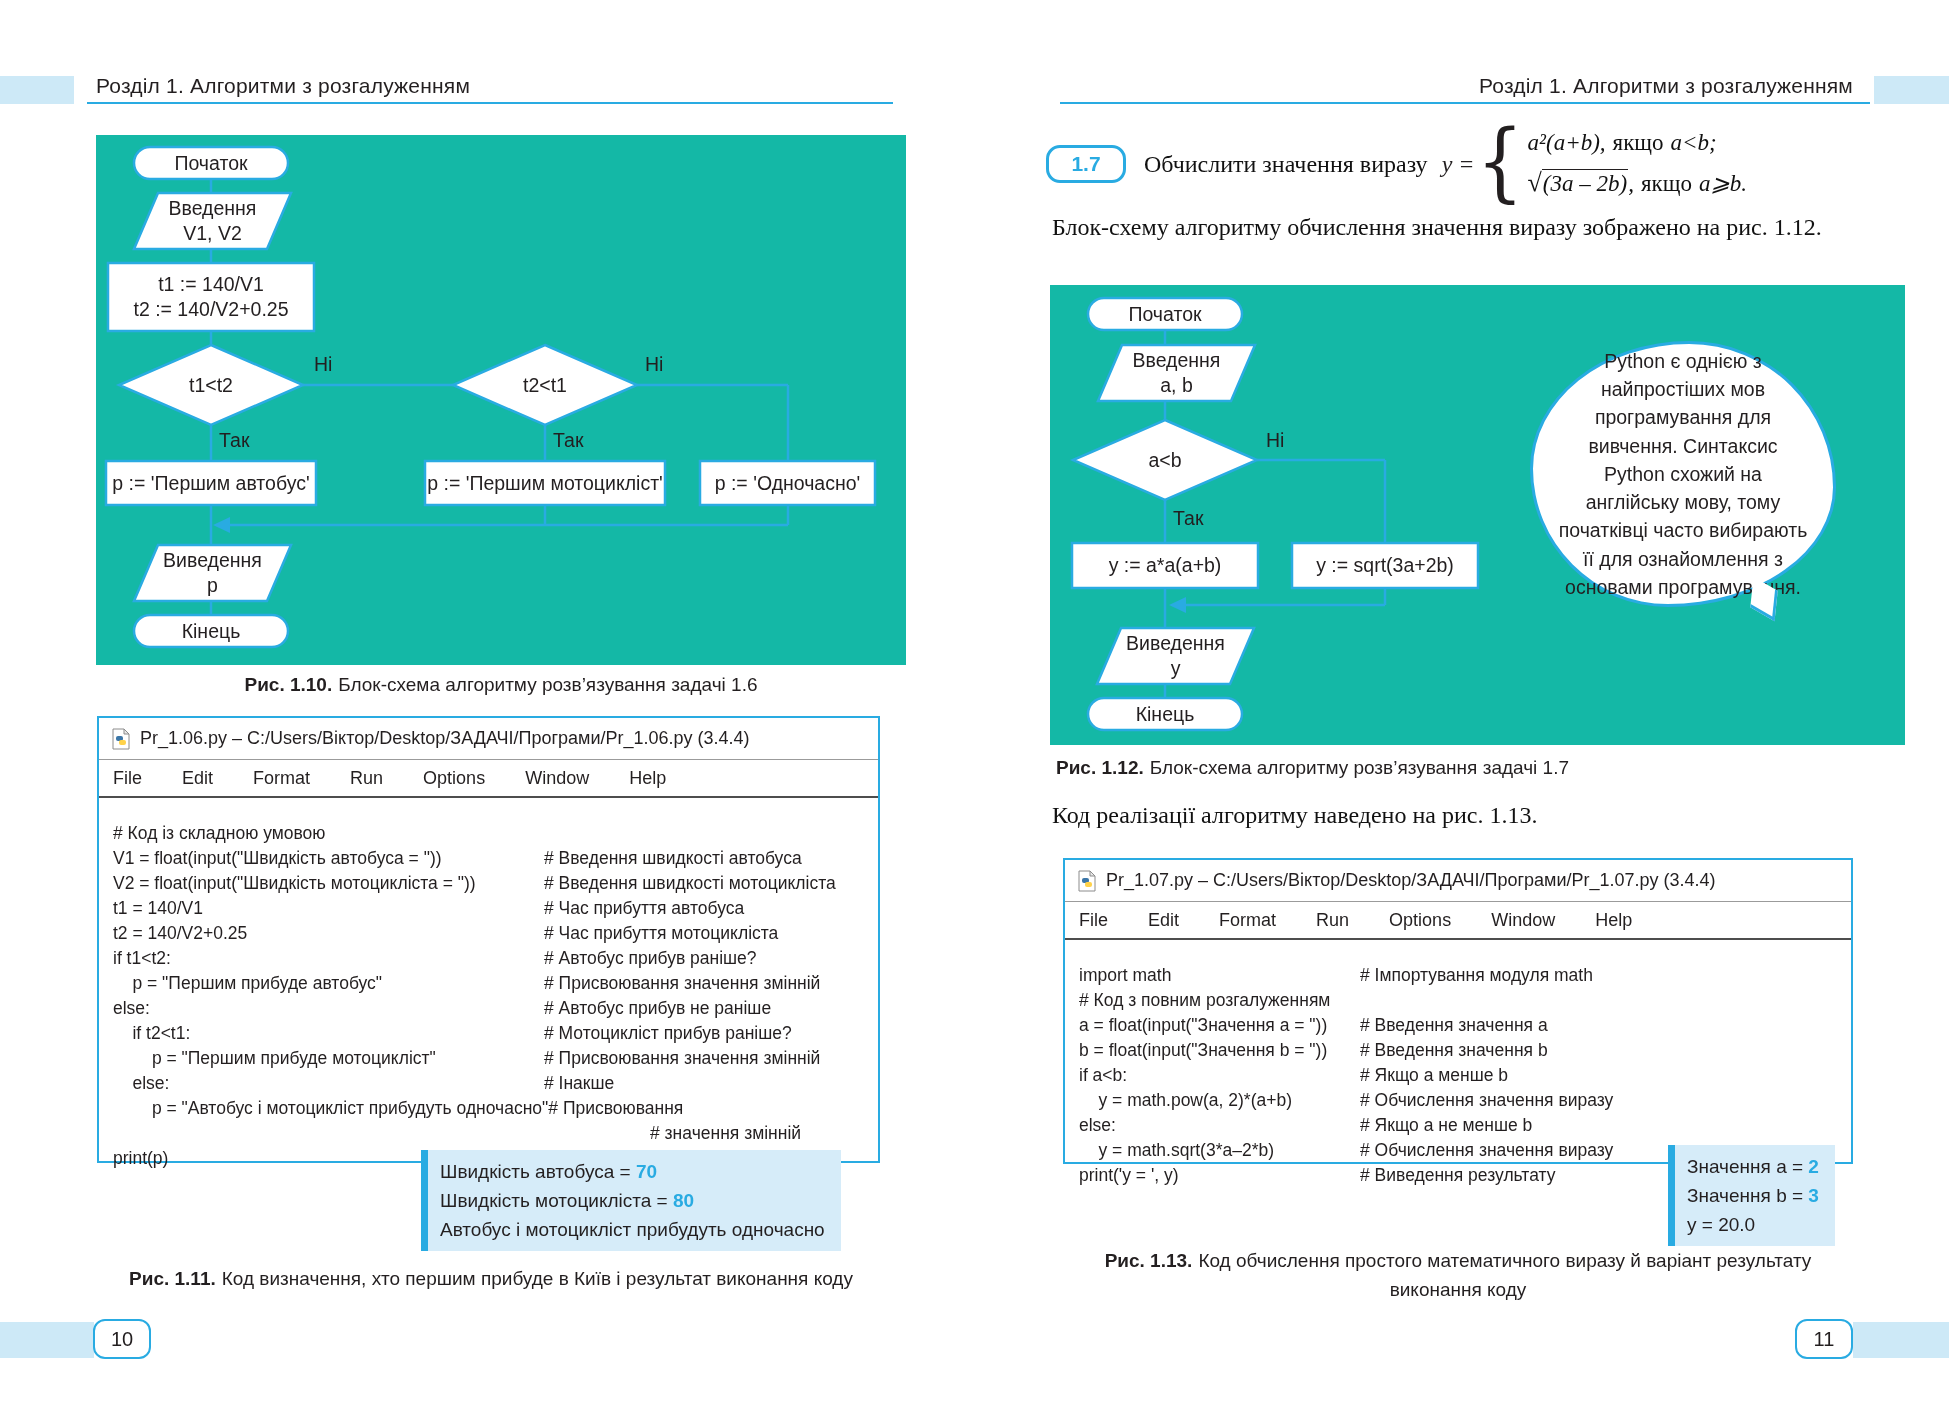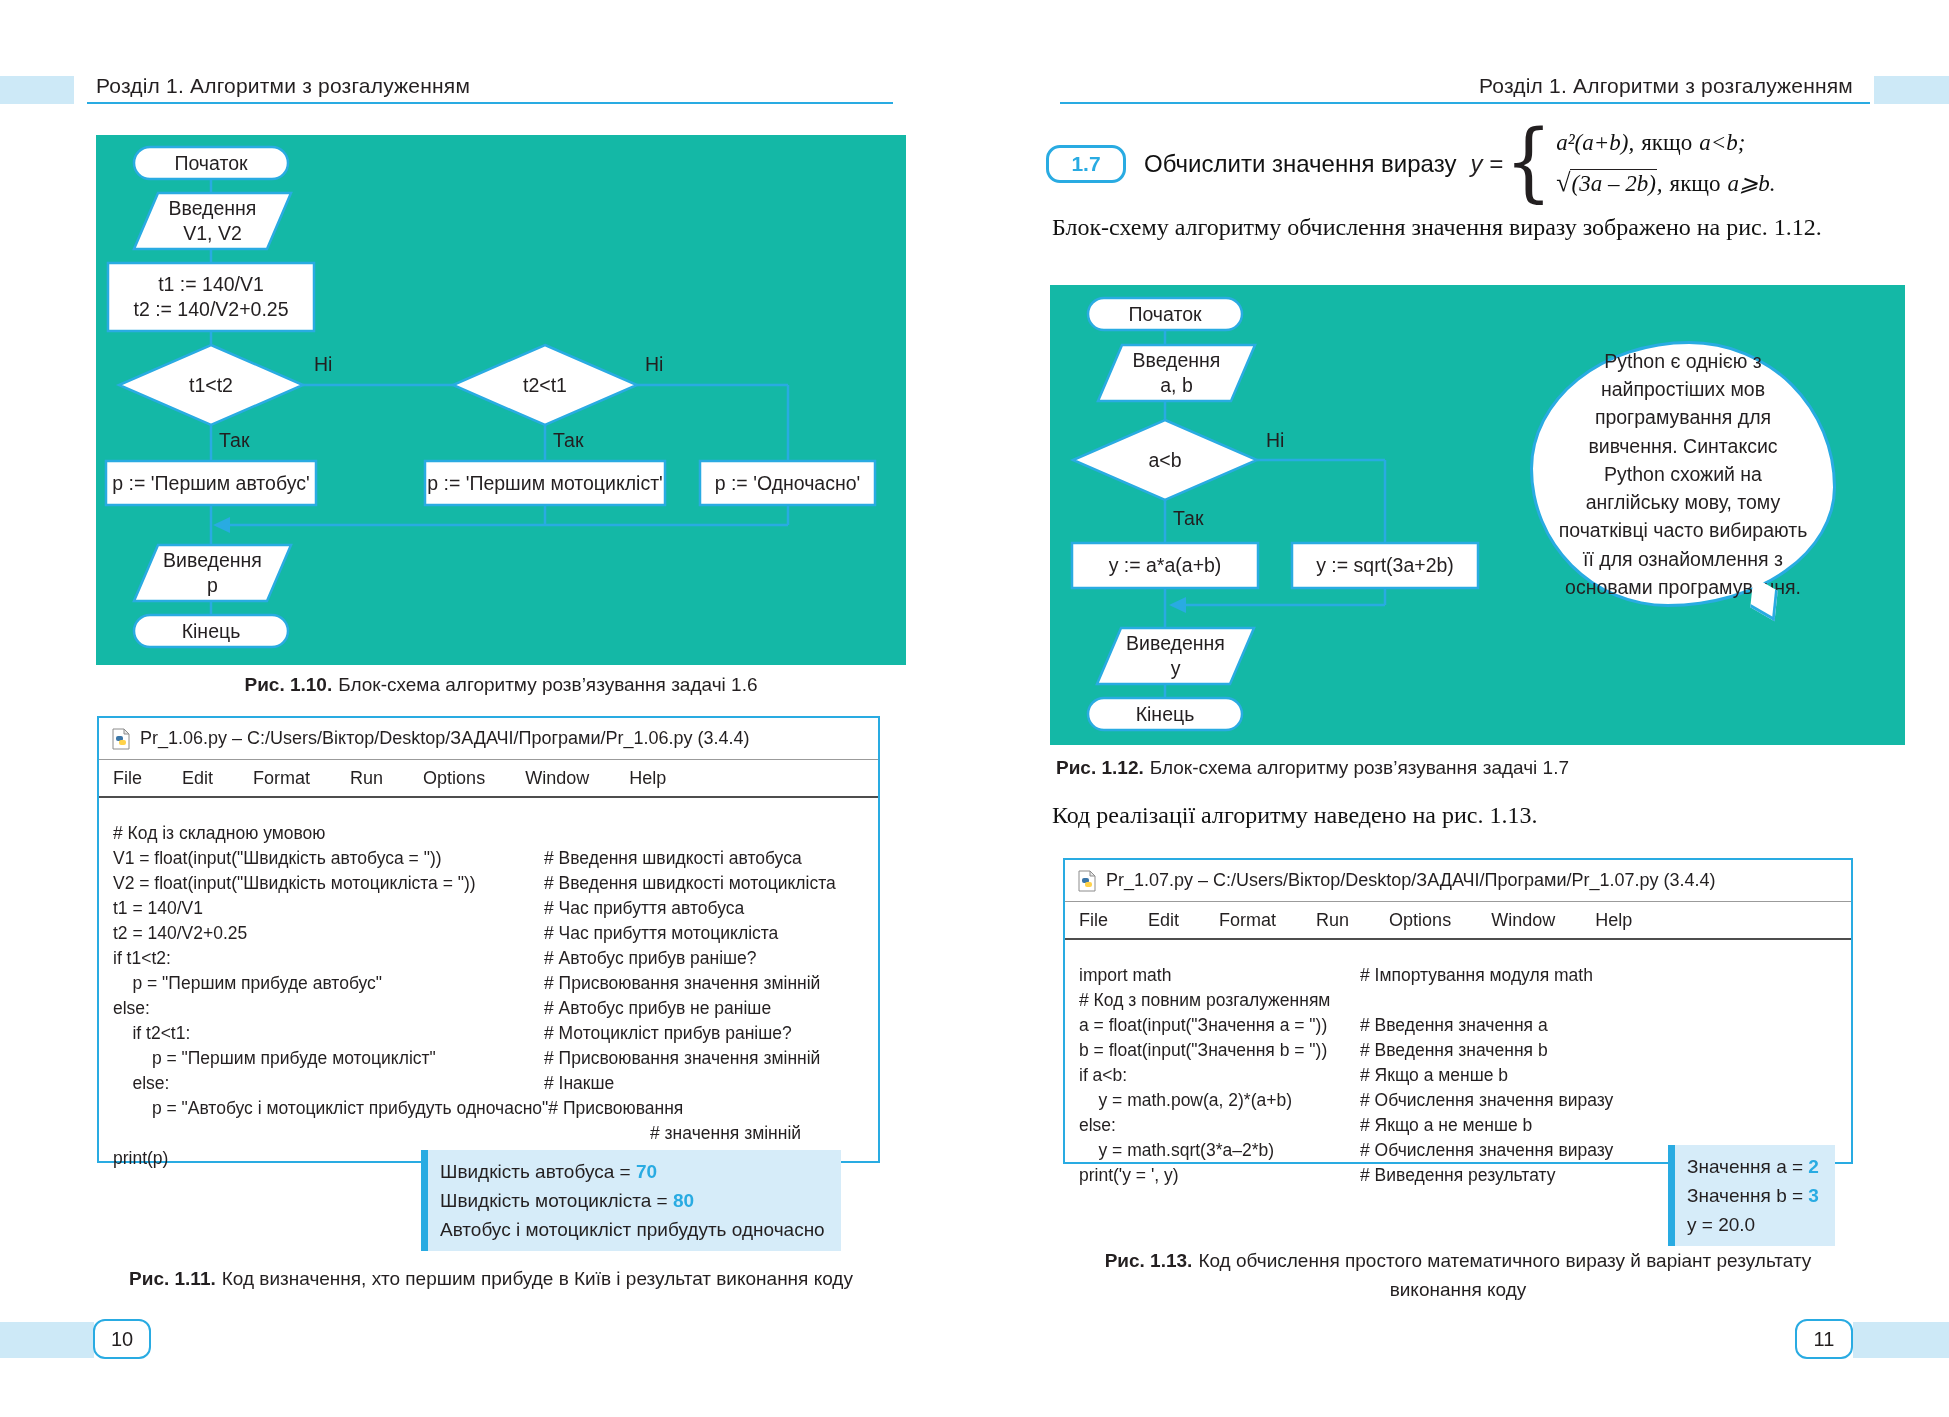--- a/index.html
+++ b/index.html
@@ -23,21 +23,21 @@
   .crow{position:relative;height:25px;white-space:pre}
   .crow .cmt{position:absolute;top:0;white-space:pre}
   .ide-l .crow .cmt{left:431px}
   .ide-l .crow .cmt.wrap{left:537px}
   .ide-r .crow .cmt{left:281px}
   .crow .cmt.inline{position:static;}
   .run{position:absolute;background:#d6ecf9;border-left:7px solid #29abe2;padding:7px 16px 7px 12px;font-size:19px;line-height:29px;white-space:nowrap}
   .run .v{color:#29abe2;font-weight:700}
   .badge{position:absolute;display:flex;align-items:center;justify-content:center;background:#fff;border:2.5px solid #29abe2;border-radius:12px;font-size:20px}
   .band{position:absolute;background:#cde9f7}
-  .serif{font-family:Liberation Sans, sans-serif}
+  .serif{font-family:Liberation Serif, serif}
   .para{position:absolute;font-family:"Liberation Serif","DejaVu Serif",serif;font-size:24px;line-height:34px;color:#111;text-align:justify}
   .task{position:absolute;display:flex;align-items:center}
   .task-badge{width:80px;height:38px;display:flex;align-items:center;justify-content:center;background:#fff;border:3px solid #29abe2;border-radius:14px;color:#29abe2;font-weight:700;font-size:21px}
   .task-lead{margin-left:18px;font-size:24px;color:#111}
   .fy{margin-left:14px;font-style:italic;font-size:24px}
   .brace{font-family:"DejaVu Serif",serif;font-size:74px;font-weight:400;line-height:1;transform:scaleY(1.15);margin:0 4px 6px 2px}
   .frows{display:flex;flex-direction:column;gap:12px;font-size:23px;font-style:italic;font-family:"Liberation Serif","DejaVu Serif",serif;color:#111}
   .frow{display:flex;align-items:baseline;white-space:pre}
   .frow .up{font-style:normal;margin:0 7px}
   .sqrt{font-style:normal;font-size:26px}

